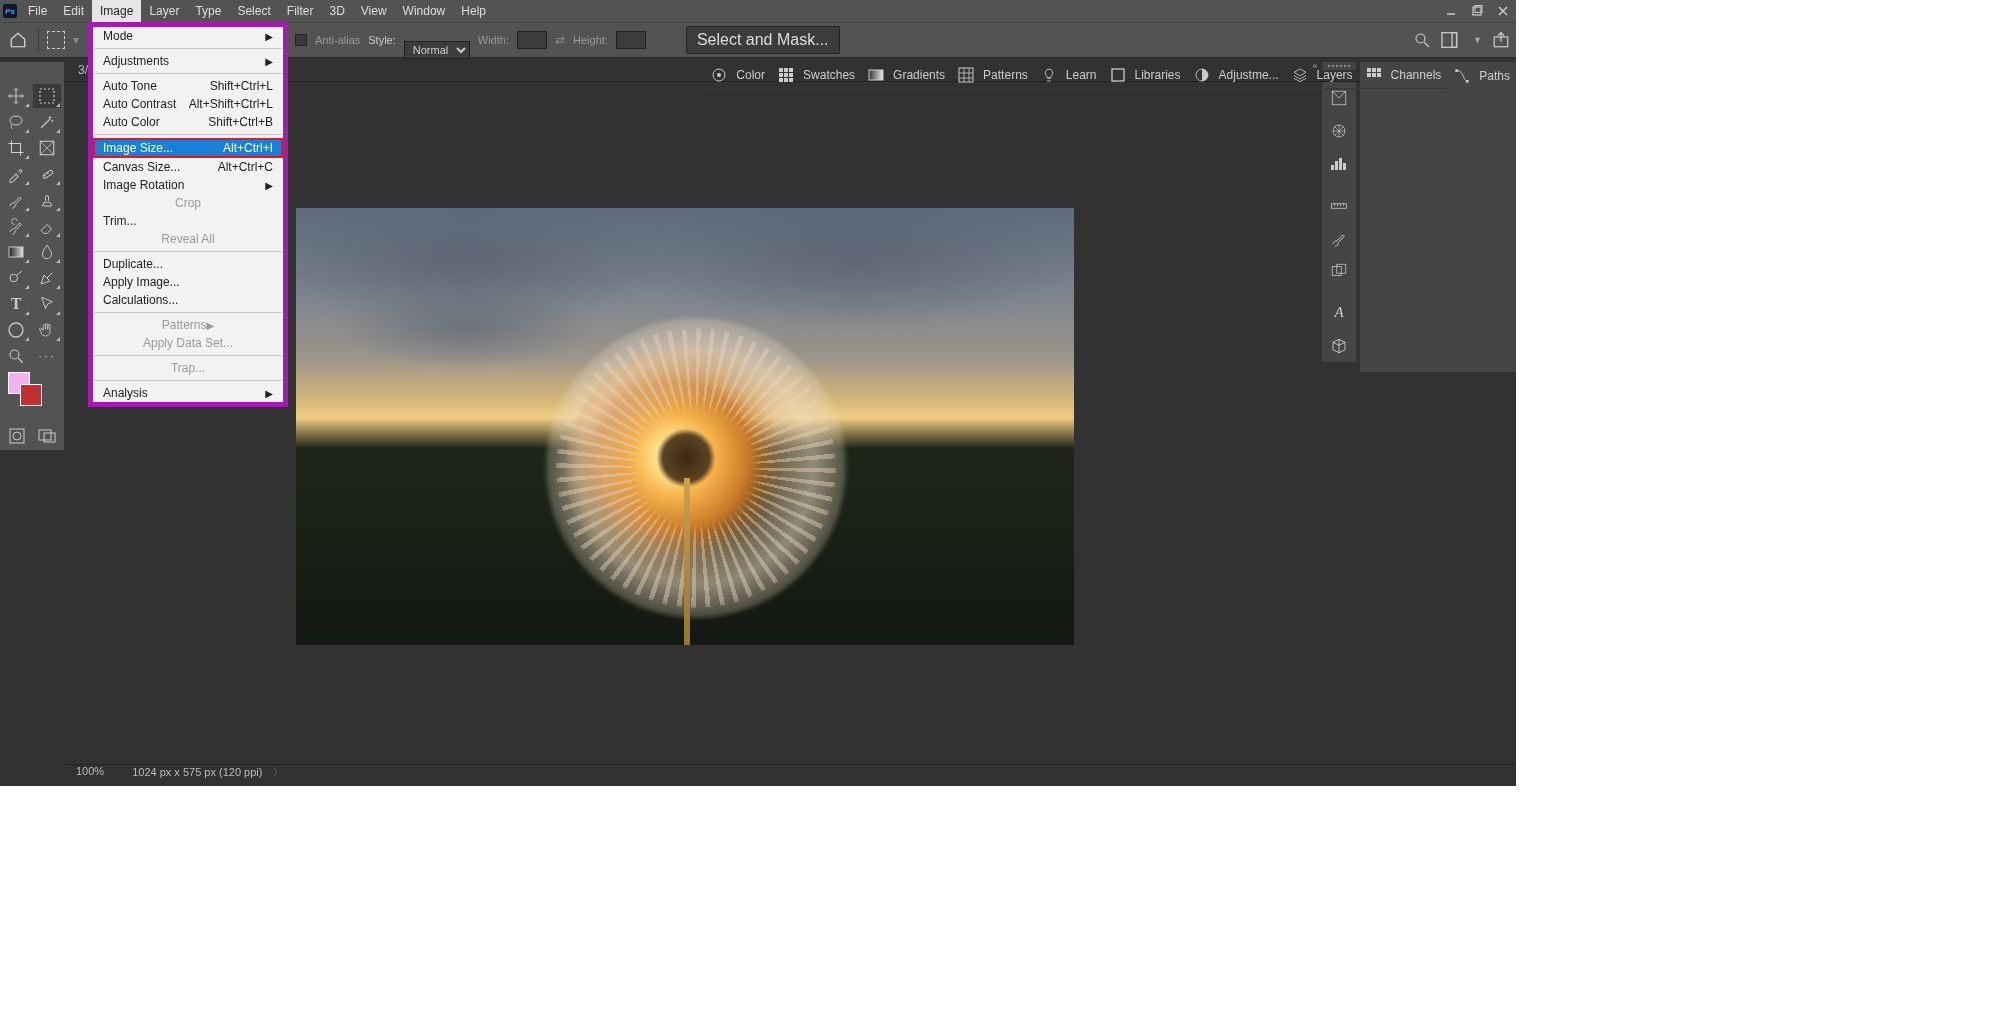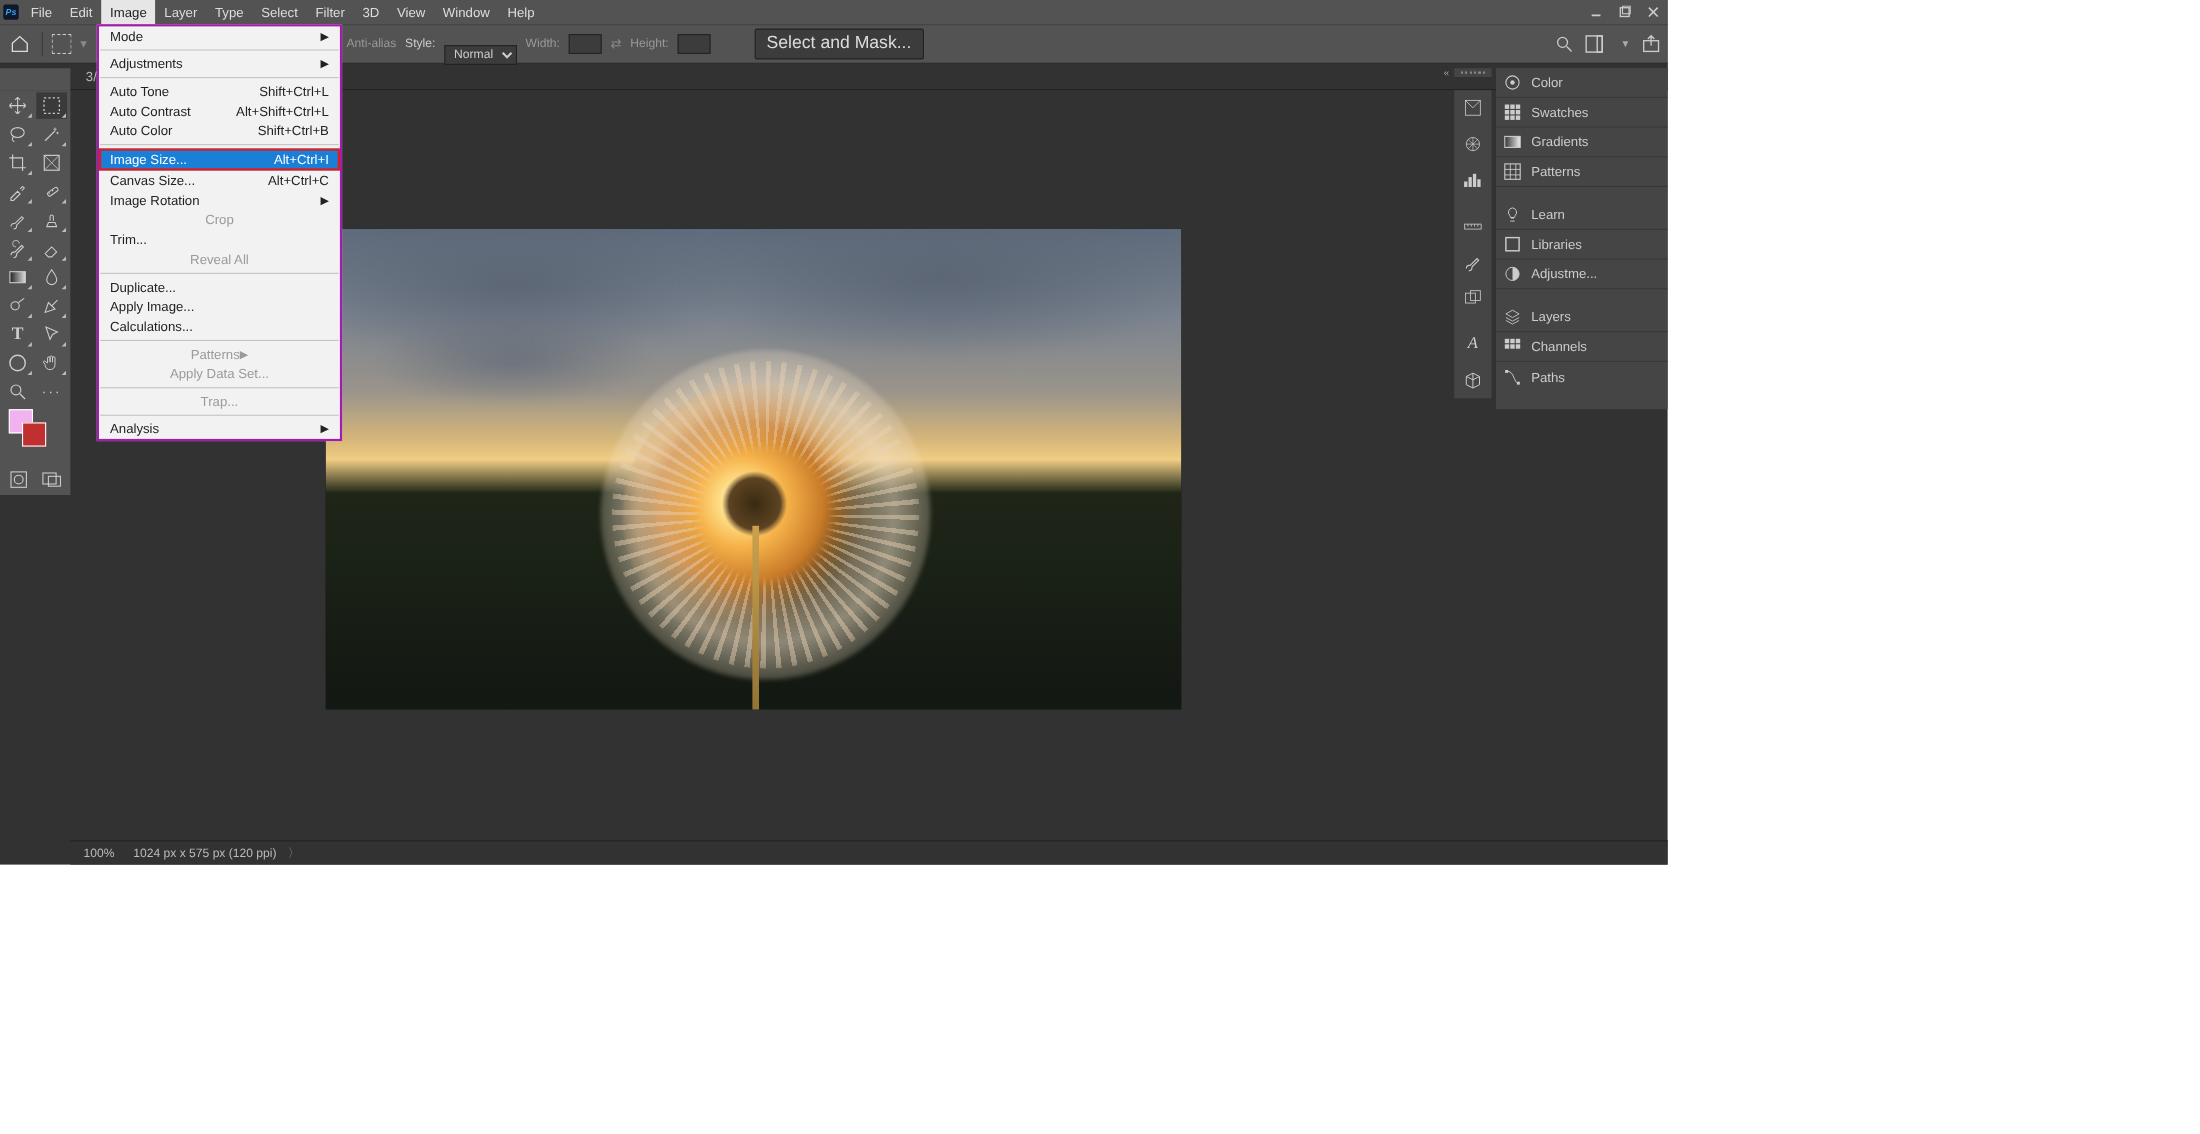--- a/index.html
+++ b/index.html
@@ -41,21 +41,21 @@
   .swatches { grid-column: 1 / span 2; height: 48px; position: relative; }
   .swatches .fg { position: absolute; width: 22px; height: 22px; background: #f0b3f0; border: 1px solid #fff; top: 2px; left: 6px; }
   .swatches .bg { position: absolute; width: 22px; height: 22px; background: #c13030; border: 1px solid #fff; top: 14px; left: 18px; }
   .bottom-icons { grid-column: 1 / span 2; display: flex; justify-content: space-around; padding-top: 4px; }
 
   
   .rail1 { position: absolute; right: 160px; top: 82px; width: 34px; background: #454545; height: 280px; display: flex; flex-direction: column; }
   .rail1 .slot { height: 36px; display: flex; align-items: center; justify-content: center; color: #ccc; }
   .rail1 .sep { height: 10px; }
 
-  .panel { position: absolute; right: 0; top: 62px; width: 156px; background: #454545; height: 310px; display: flex; flex-direction: column; }
+  .panel { position: absolute; right: 0; top: 62px; width: 156px; background: #454545; height: 310px; display: flex; flex-direction: row; justify-content: flex-end; }
   .panel .row { height: 27px; display: flex; align-items: center; gap: 8px; padding: 0 6px; border-bottom: 1px solid #383838; }
   .panel .row .pic { width: 18px; display: flex; justify-content: center; color: #ccc; }
   .panel .gap { height: 12px; }
   .panel .row.last { border-bottom: none; }
   .rail-handle { position: absolute; top: 62px; height: 8px; background: #454545; display: flex; align-items: center; justify-content: center; }
   .rail-handle.r1 { right: 160px; width: 34px; }
   .rail-handle.r2 { right: 0; width: 156px; }
   .rail-handle .dots { width: 22px; height: 2px; background: repeating-linear-gradient(90deg, #888 0 2px, transparent 2px 4px); }
   .rail-collapse { position: absolute; top: 62px; width: 10px; height: 8px; color: #aaa; font-size: 9px; display: flex; align-items: center; justify-content: center; }
   .rail-collapse.l { left: 0; }
@@ -78,29 +78,29 @@
   .puff2 { position: absolute; left: 260px; top: 120px; width: 280px; height: 280px; border-radius: 50%;
     background: repeating-conic-gradient(from 0deg, rgba(235,210,180,.45) 0deg 2deg, rgba(0,0,0,0) 2deg 6deg);
     -webkit-mask: radial-gradient(circle, transparent 28%, #000 34%, #000 68%, transparent 78%);
             mask: radial-gradient(circle, transparent 28%, #000 34%, #000 68%, transparent 78%);
     filter: blur(.6px); }
   .seedcore { position: absolute; left: 360px; top: 220px; width: 60px; height: 60px; border-radius: 50%;
     background: radial-gradient(circle, #3a2a12 0%, #5c4322 55%, rgba(0,0,0,0) 70%); }
   .stem { position: absolute; left: 388px; top: 270px; width: 6px; height: 180px; background: linear-gradient(180deg, #caa24f, #8f7033); }
 
   
-  .dropdown { position: absolute; left: 88px; top: 22px; width: 223px; background: #f2f2f2; color: #222; border: 2px solid #a21caf; z-index: 50; font-size: 12px; }
+  .dropdown { position: absolute; left: 88px; top: 22px; width: 200px; background: #f2f2f2; color: #222; border: 5px solid #a21caf; z-index: 50; font-size: 12px; }
   .dropdown .dditem { height: 18px; display: flex; align-items: center; justify-content: space-between; padding: 0 10px; }
   .dropdown .dditem.disabled { color: #9a9a9a; justify-content: center; }
   .dropdown .dditem.highlight { background: #1a7fd6; color: #fff; border: 2px solid #e31b1b; height: 20px; padding: 0 8px; }
   .dropdown .sep { height: 1px; background: #c4c4c4; margin: 3px 1px; }
   .dropdown .arrow { font-size: 10px; }
 
   
-  .status { position: absolute; left: 64px; right: 0; bottom: 0; height: 22px; background: #323232; border-top: 1px solid #222; display: flex; align-items: center; gap: 17px; padding: 0 12px; color: #bbb; font-size: 11px; }
+  .status { position: absolute; left: 64px; right: 0; bottom: 0; height: 22px; background: #323232; border-top: 1px solid #222; display: flex; align-items: flex-start; gap: 28px; padding: 0 12px; color: #bbb; font-size: 11px; }
   .status .chev { margin-left: 4px; color: #888; }
 
   svg { display: block; }
 </style>
 </head>
 <body>
 
 <div class="app">
 
   <div class="menubar">

